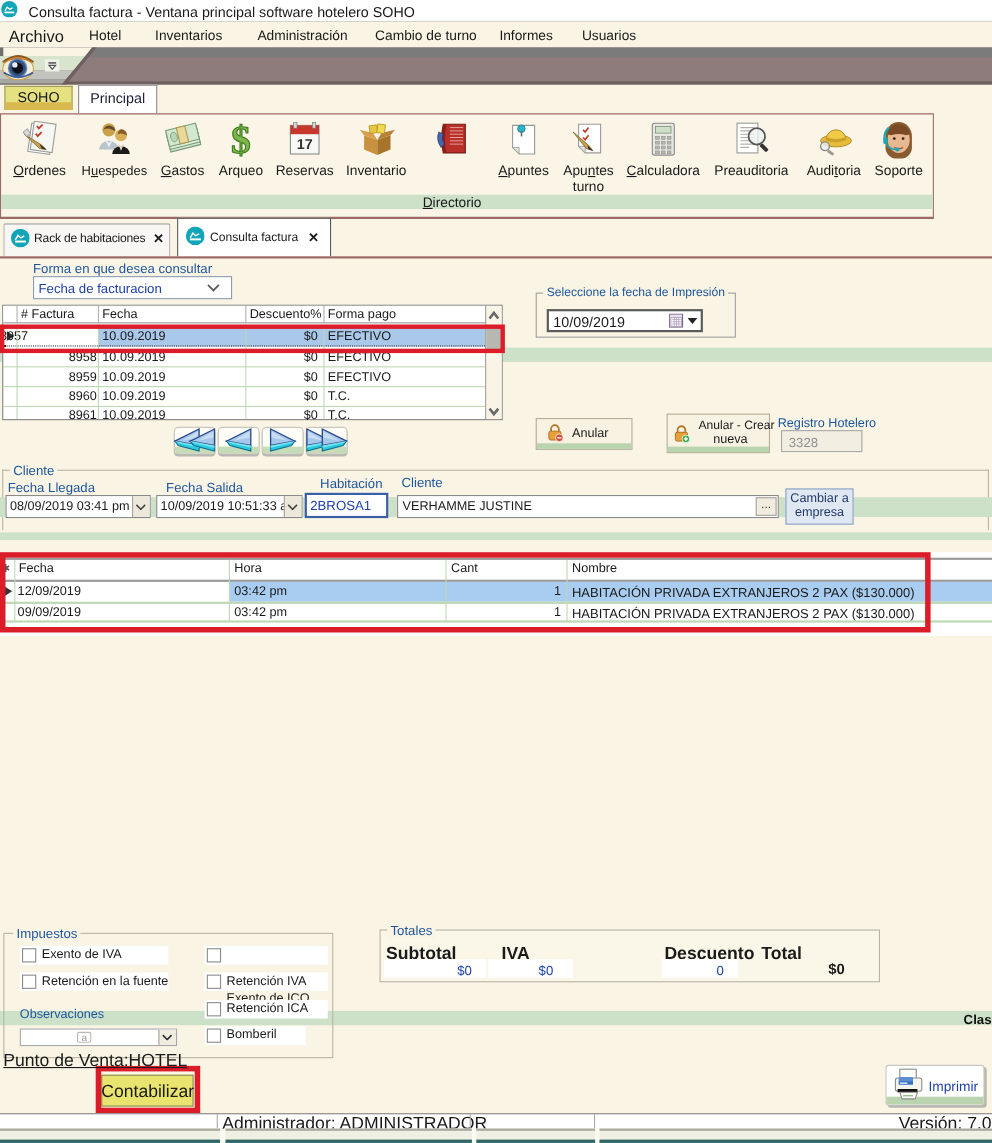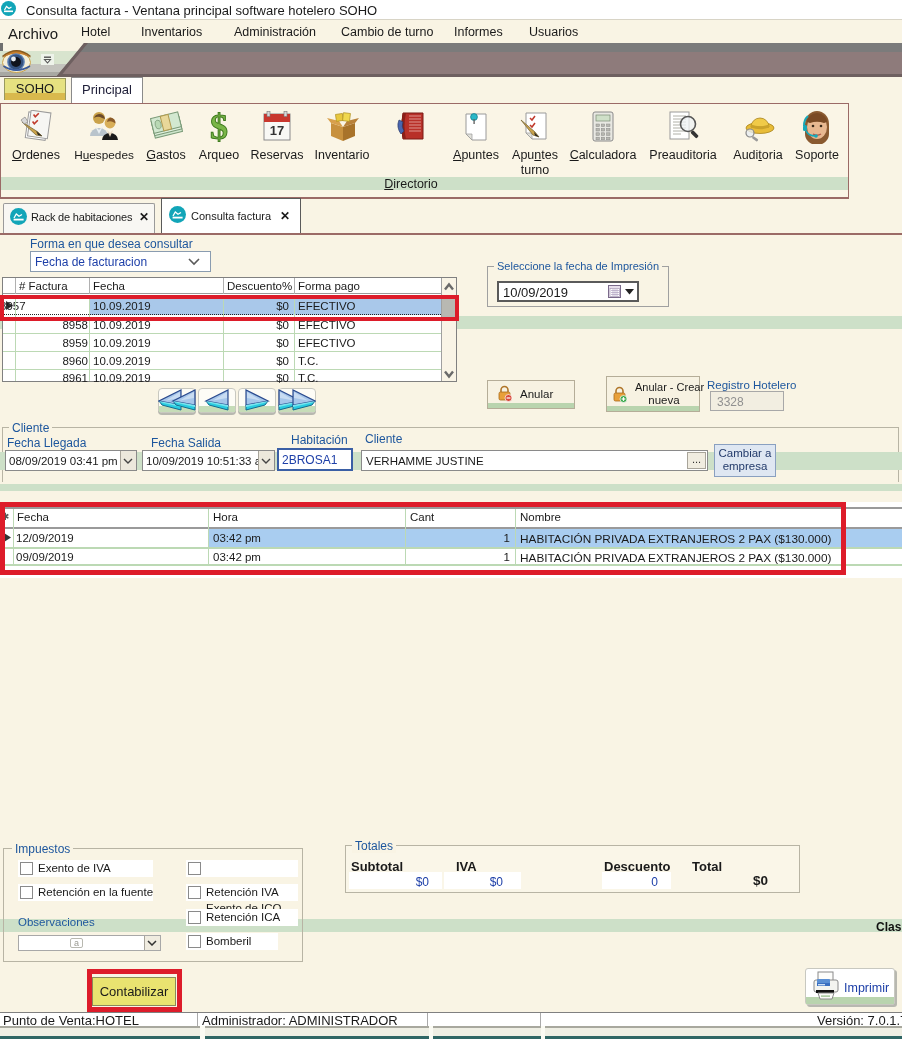--- a/index.html
+++ b/index.html
@@ -1,20 +1,20 @@
 <!DOCTYPE html>
 <html><head>
 <meta charset="utf-8">
 <style>
   * { margin:0; padding:0; box-sizing:border-box; }
   html,body { width:902px; height:1039px; }
   body { font-family:"Liberation Sans", sans-serif; background:#f9f4e4; position:relative; overflow:hidden; }
   .abs { position:absolute; }
   .lbl { color:#1d569d; font-size:12px; white-space:nowrap; }
-  .txt { color:#1a1a1a; font-size:13px; white-space:nowrap; }
+  .txt { color:#1a1a1a; font-size:16px; white-space:nowrap; }
   .nav { color:#1d3fa8; }
 </style>
 </head>
 <body>
 
 <div class="abs" style="left:0;top:0;width:902px;height:20px;background:#ffffff;border-bottom:1px solid #d8d4c6;"></div>
 <svg class="abs" style="left:1px;top:1px" width="15" height="15" viewBox="0 0 15 15">
  <circle cx="7.5" cy="7.5" r="7.5" fill="#12a5b8"></circle>
  <path d="M3.5 9 L5.5 5.5 L8 7.5 L10.5 6" stroke="#fff" stroke-width="1.2" fill="none"></path>
  <rect x="3" y="9.5" width="9" height="1.6" fill="#fff"></rect>
@@ -534,21 +534,21 @@
  <rect x="8" y="13" width="13" height="3" fill="#3a6fc0"></rect>
  <rect x="9" y="14" width="7" height="1.4" fill="#cfe0f4"></rect>
  <rect x="7" y="20" width="18" height="3" fill="#111"></rect>
  <path d="M9 23 h16 l-2 6 h-12 Z" fill="#fbfbf8" stroke="#8a8a8a"></path>
  <rect x="12" y="25.5" width="9" height="1.2" fill="#8fba84"></rect>
 </svg>
 <div class="abs nav" style="left:844px;top:981px;font-size:12.5px;">Imprimir</div>
 </div>
 
 <div class="abs" style="left:0;top:1012px;width:902px;height:14px;background:#fff;border-top:1px solid #808080;"></div>
-<div class="abs txt" style="left:3px;top:1013px;text-decoration:underline;">Punto de Venta:HOTEL</div>
+<div class="abs txt" style="left:3px;top:956px;text-decoration:underline;">Punto de Venta:HOTEL</div>
 <div class="abs txt" style="left:202px;top:1013px;">Administrador: ADMINISTRADOR</div>
 <div class="abs txt" style="left:817px;top:1013px;">Versión: 7.0.1.7</div>
 <div class="abs" style="left:197px;top:1013px;width:1px;height:13px;background:#aaa;"></div>
 <div class="abs" style="left:427px;top:1013px;width:1px;height:13px;background:#aaa;"></div>
 <div class="abs" style="left:540px;top:1013px;width:1px;height:13px;background:#aaa;"></div>
 
 <div class="abs" style="left:0;top:1026px;width:902px;height:13px;background:#fbfbf3;"></div>
 <div class="seg abs" style="left:0;top:1026px;width:200px;"></div>
 <div class="seg abs" style="left:205px;top:1026px;width:224px;"></div>
 <div class="seg abs" style="left:433px;top:1026px;width:108px;"></div>

